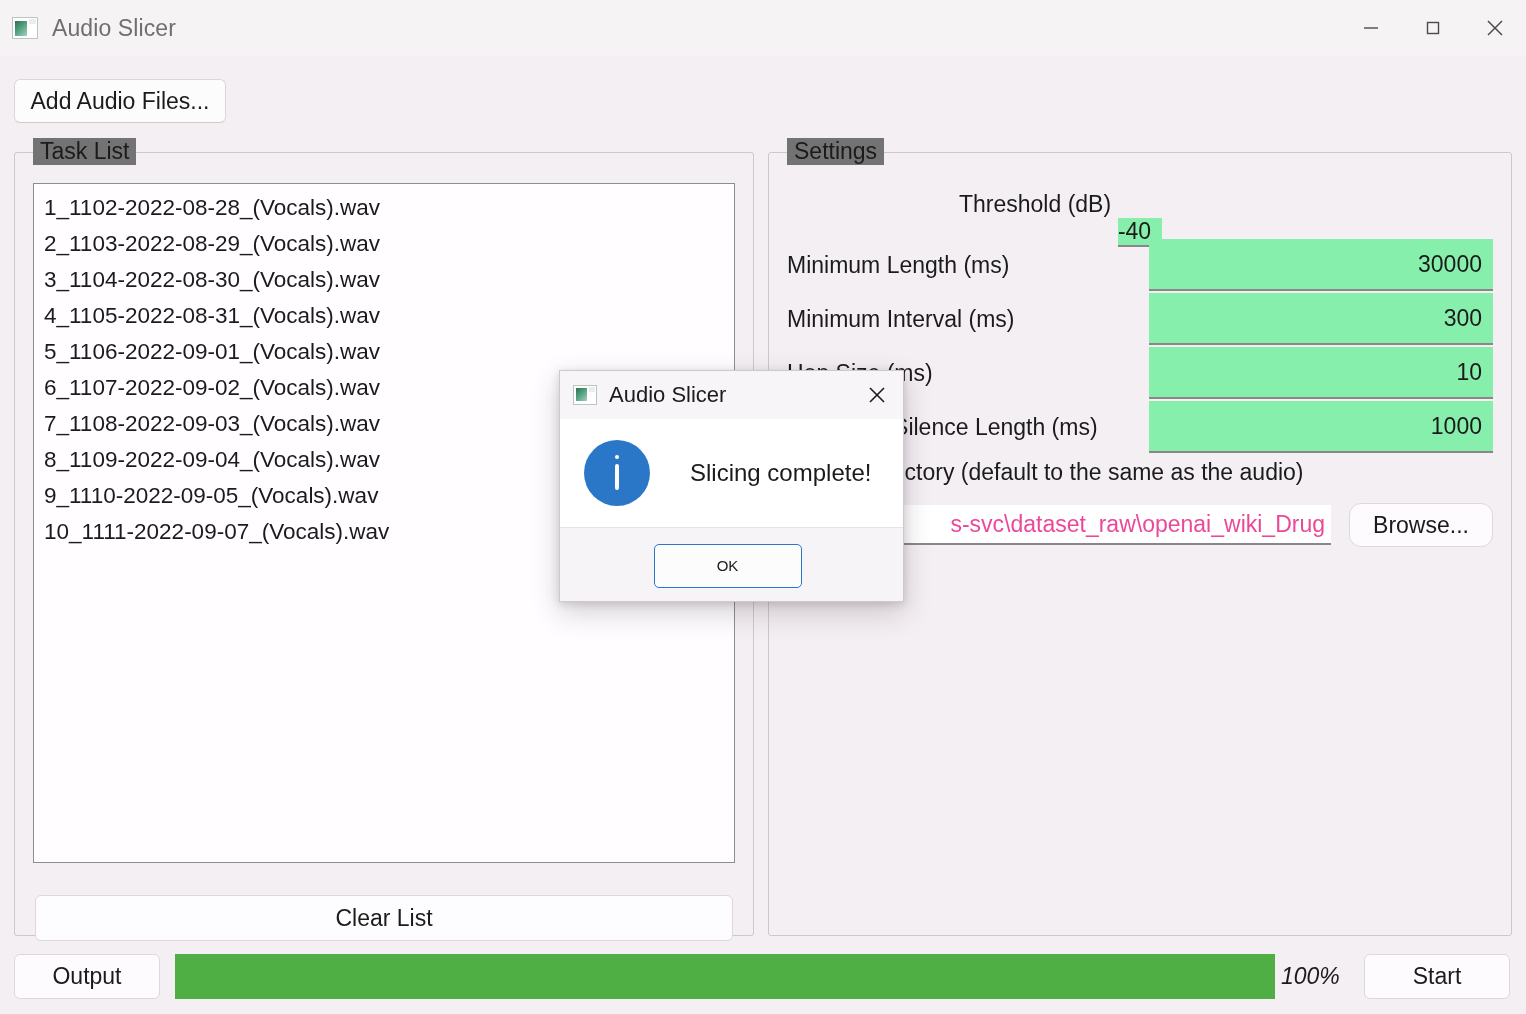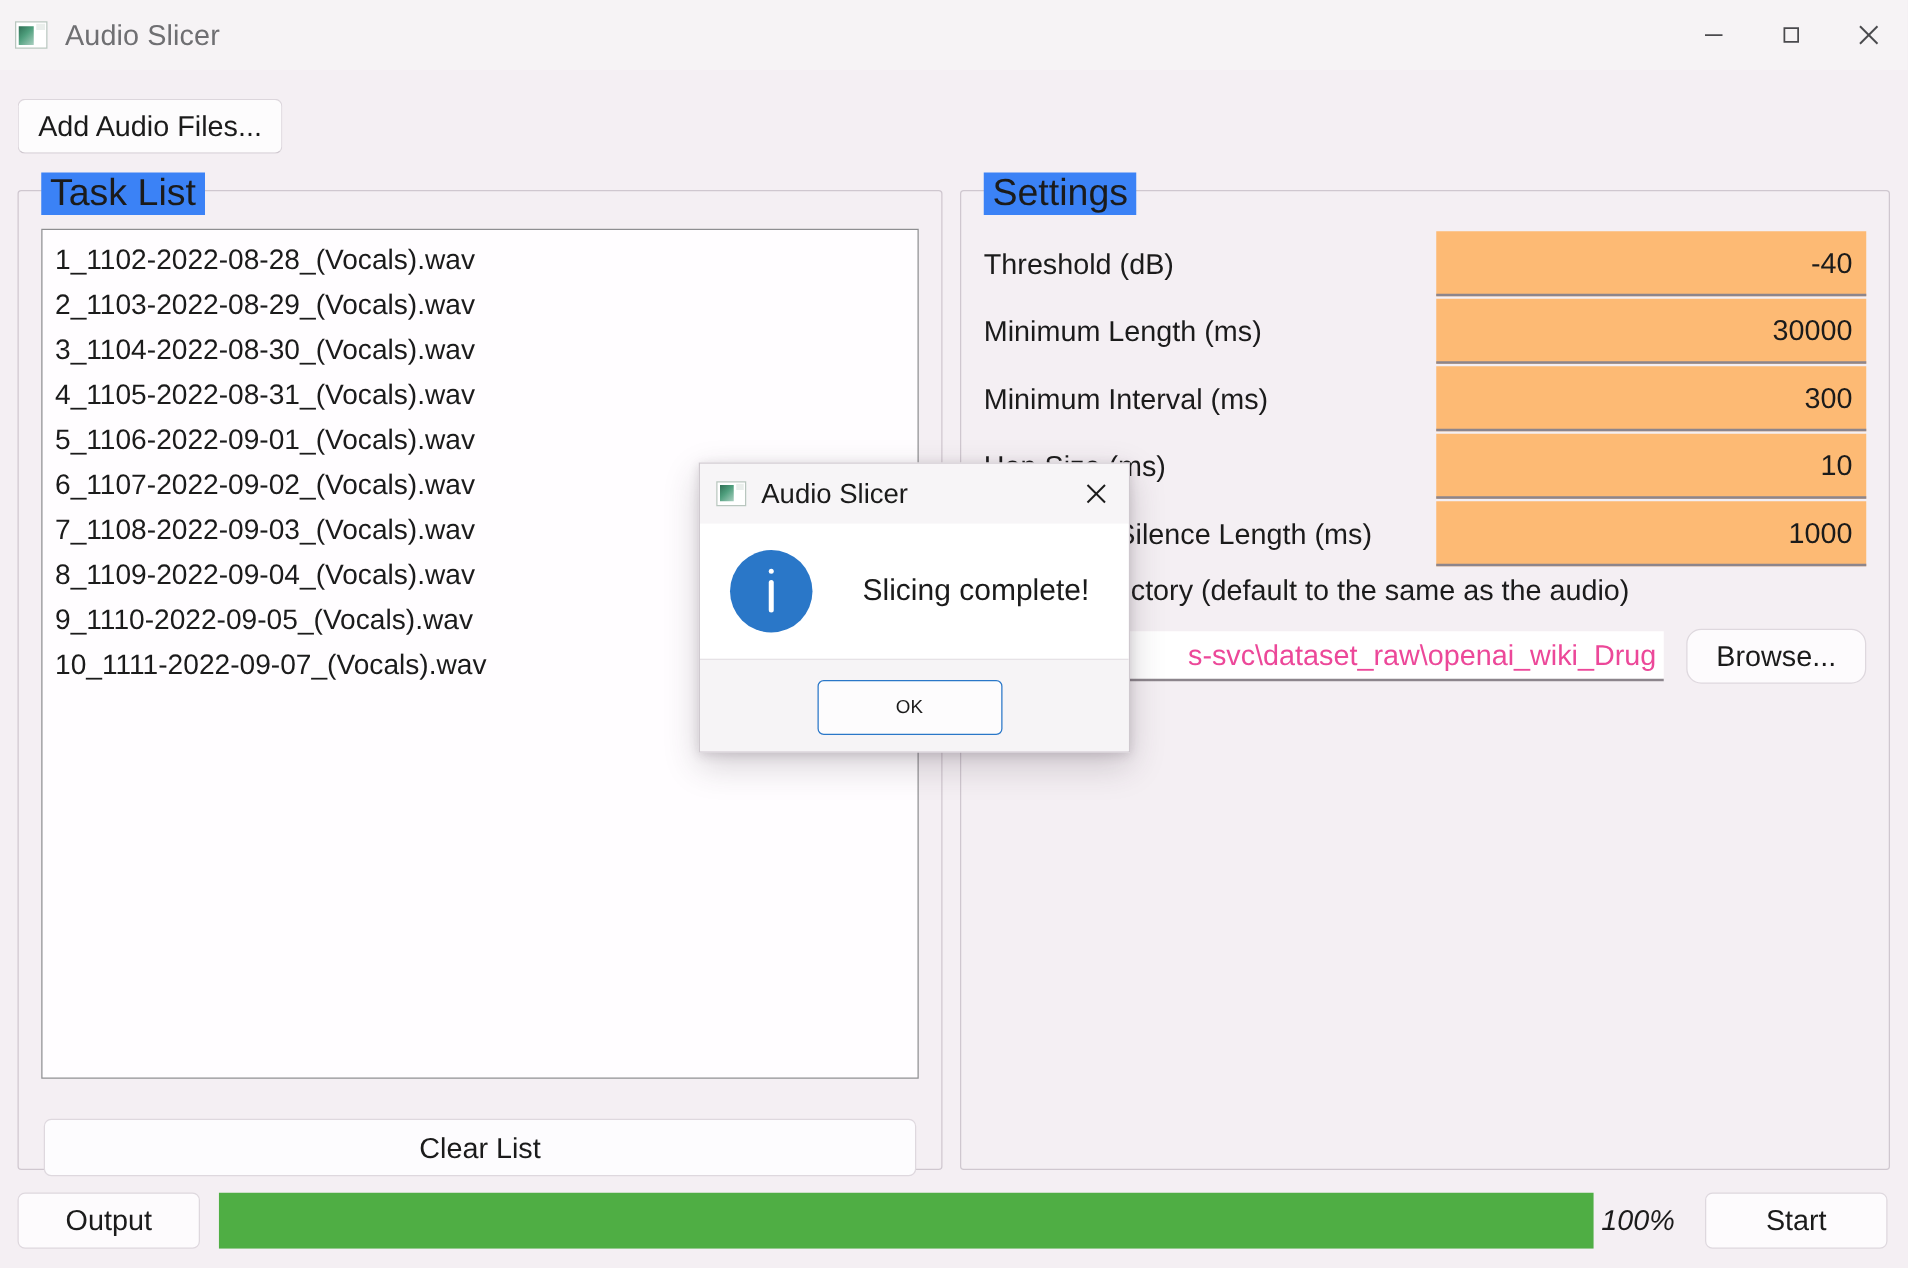--- a/index.html
+++ b/index.html
@@ -106,22 +106,22 @@
     position: absolute;
     border: 1px solid #cfc7cf;
     border-radius: 3px;
     box-sizing: border-box;
   }
   .groupbox > .gb-title {
     position: absolute;
     top: -15px;
     left: 18px;
     padding: 0 7px;
-    background: #3b82f6;
-    font-size: 30px;
+    background: #737373;
+    font-size: 23px;
     color: #1b1b1b;
     white-space: nowrap;
   }
   #task-group {
     left: 14px; top: 152px;
     width: 740px; height: 784px;
   }
   #settings-group {
     left: 768px; top: 152px;
     width: 744px; height: 784px;
@@ -176,21 +176,21 @@
     font-size: 23px;
     color: #1b1b1b;
     white-space: nowrap;
     flex: none;
     width: 362px;
   }
   .setting-input {
     position: relative;
     flex: 1;
     height: 52px;
-    background: #fdba74;
+    background: #86efac;
     border-bottom: 2px solid #8c858c;
     box-sizing: border-box;
     display: flex;
     align-items: center;
     justify-content: flex-end;
     padding-right: 11px;
     font-size: 23px;
     color: #1b1b1b;
   }
 
@@ -473,21 +473,21 @@
       <div class="task-item">8_1109-2022-09-04_(Vocals).wav</div>
       <div class="task-item">9_1110-2022-09-05_(Vocals).wav</div>
       <div class="task-item">10_1111-2022-09-07_(Vocals).wav</div>
     </div>
     <div class="clear-list-btn">Clear List</div>
   </div>
 
   <div class="groupbox" id="settings-group">
     <div class="gb-title">Settings</div>
 
-    <div class="setting-row" style="top:38px;">
+    <div class="setting-row" style="top:38px;flex-direction:column;">
       <div class="setting-label">Threshold (dB)</div>
       <div class="setting-input">-40</div>
     </div>
 
     <div class="setting-row" style="top:92px;">
       <div class="setting-label">Minimum Length (ms)</div>
       <div class="setting-input">30000</div>
     </div>
 
     <div class="setting-row" style="top:146px;">

